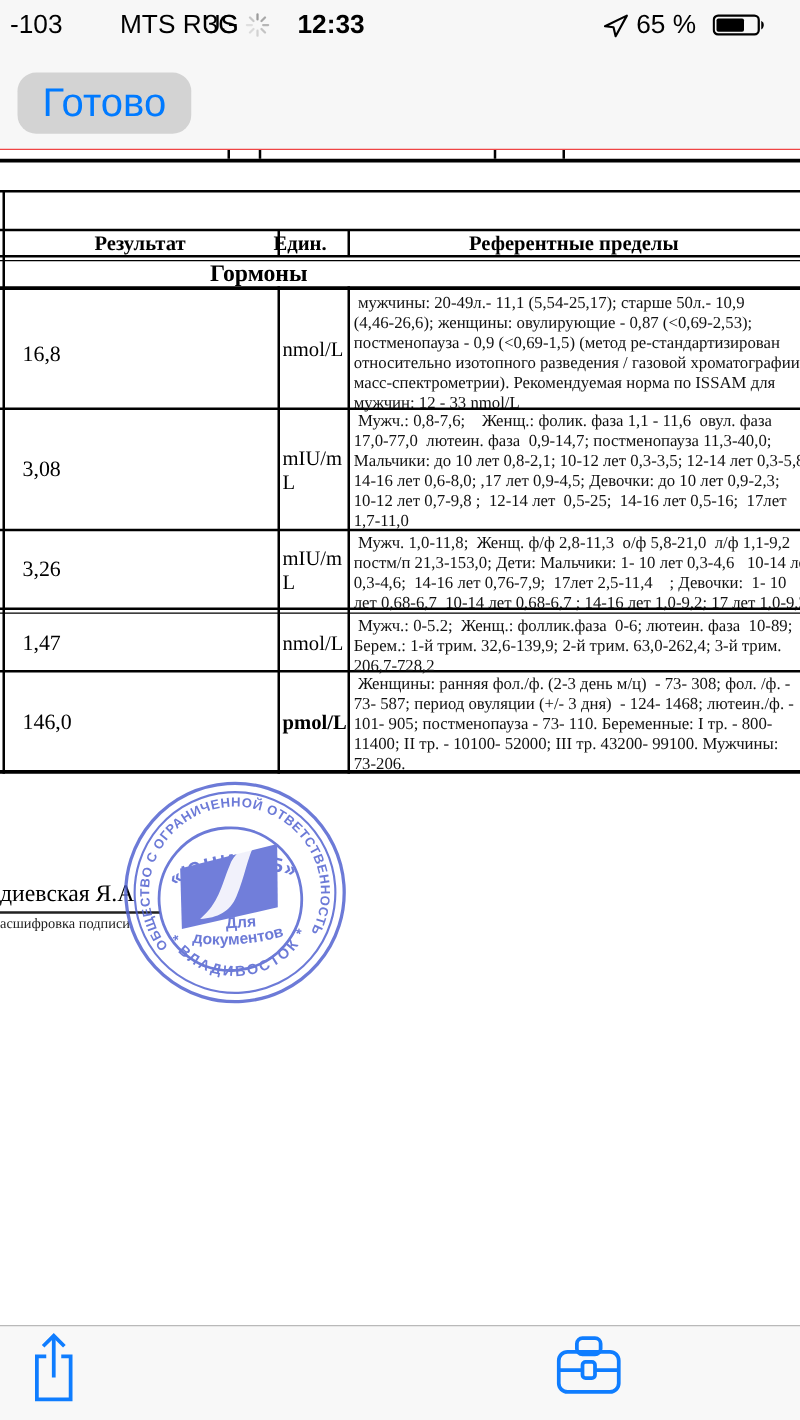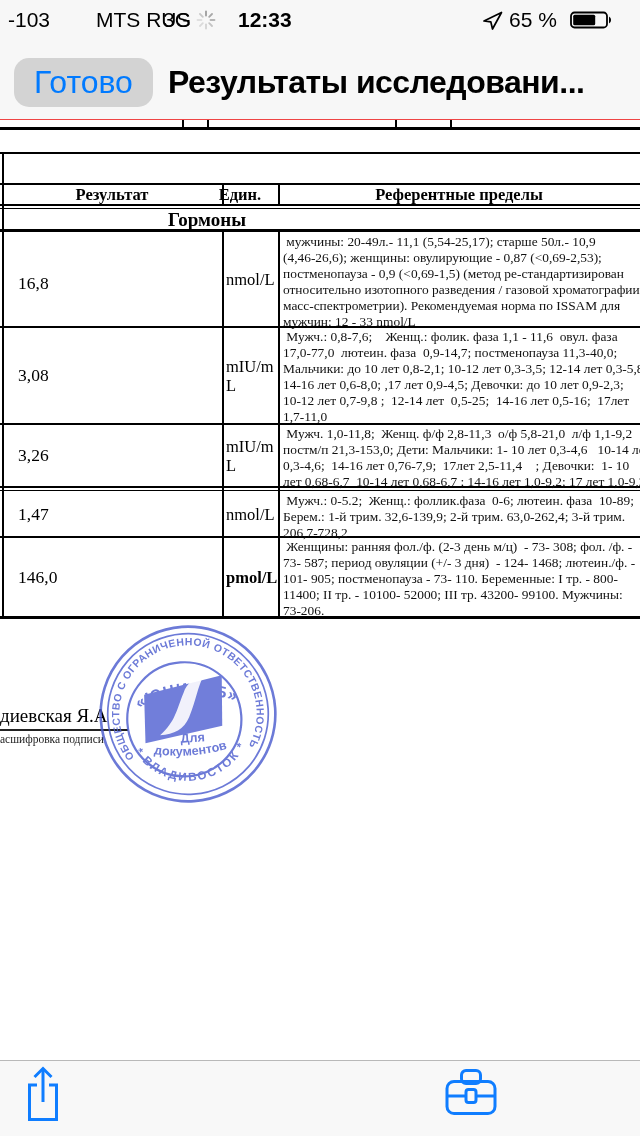--- a/index.html
+++ b/index.html
@@ -61,21 +61,20 @@
     <span class="abs sb-txt" style="left:509px;">65 %</span>
     <svg class="abs" style="left:570px;top:10px;" width="46" height="20" viewBox="0 0 46 20">
       <rect x="1" y="2.5" width="36" height="15" rx="3.5" fill="none" stroke="#000" stroke-width="1.8"></rect>
       <rect x="3.2" y="4.7" width="22" height="10.6" rx="1.5" fill="#000"></rect>
       <path d="M39,6.5 a4,4 0 0 1 0,7 z" fill="#000"></path>
     </svg>
   </div>
 
   <div class="abs" id="navbar">
     <button class="abs" id="done-btn">Готово</button>
-    <div class="abs" id="nav-title">Результаты исследовани...</div>
   </div>
 
   <div class="abs" id="page">
 
     <div class="abs hline" style="left:0;top:7px;width:640px;height:3px;"></div>
     <div class="abs vline" style="left:182px;top:0;height:7px;"></div>
     <div class="abs vline" style="left:207px;top:0;height:7px;"></div>
     <div class="abs vline" style="left:395px;top:0;height:7px;"></div>
     <div class="abs vline" style="left:450px;top:0;height:7px;"></div>
 

